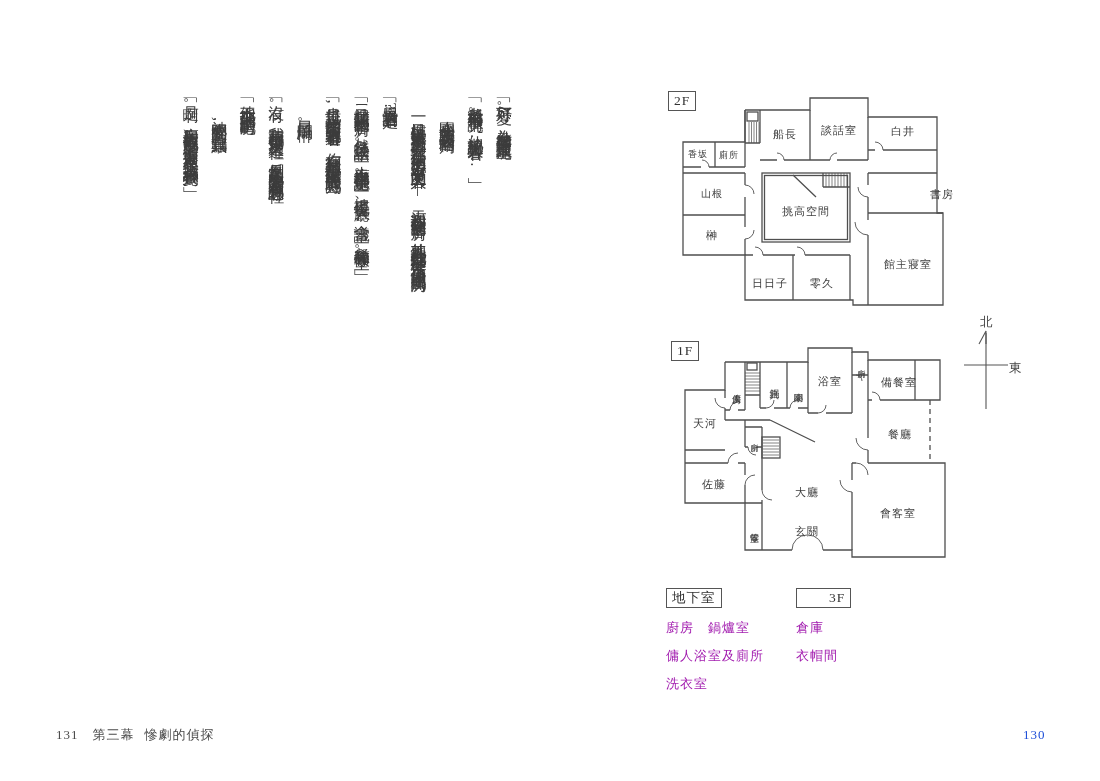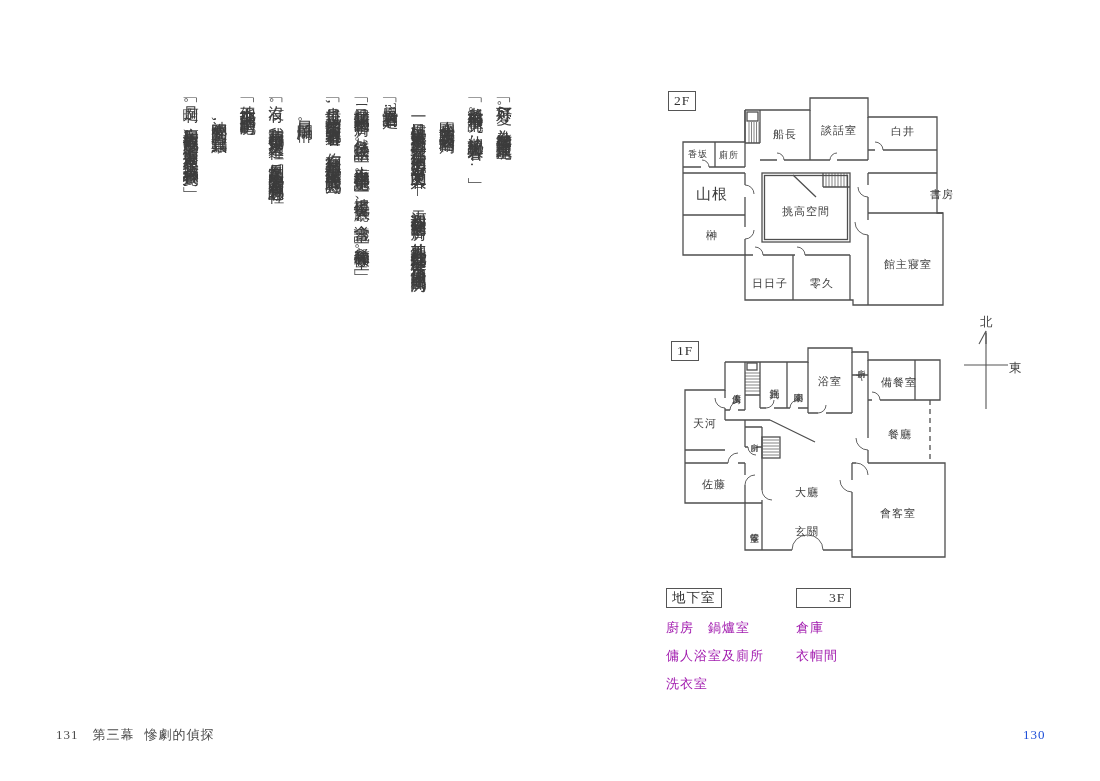--- a/index.html
+++ b/index.html
@@ -109,21 +109,21 @@
         <path d="M98,170 A8,8 0 0 0 90,162"></path>
         <path d="M140,170 A8,8 0 0 0 132,162"></path>
       </g>
     </g>
   </svg>
 <span class="room" style="left: 33px; top: 69px; font-size: 9px;">香坂</span>
     <span class="room" style="left: 64px; top: 70px; font-size: 9px;">廁所</span>
     <span class="room" style="left: 120px; top: 49px; font-size: 11px;">船長</span>
     <span class="room" style="left: 174px; top: 45px; font-size: 11px;">談話室</span>
     <span class="room" style="left: 238px; top: 46px; font-size: 11px;">白井</span>
-    <span class="room" style="left: 47px; top: 109px; font-size: 15px;">山根</span>
+    <span class="room" style="left: 47px; top: 109px; font-size: 10px;">山根</span>
     <span class="room" style="left: 47px; top: 150px; font-size: 11px;">榊</span>
     <span class="room" style="left: 141px; top: 126px; font-size: 11px;">挑高空間</span>
     <span class="room" style="left: 237px; top: 109px; font-size: 11px; margin-left: 40px;">書房</span>
     <span class="room" style="left: 243px; top: 179px; font-size: 11px;">館主寢室</span>
     <span class="room" style="left: 105px; top: 198px; font-size: 11px;">日日子</span>
     <span class="room" style="left: 157px; top: 198px; font-size: 11px; text-align: center;">零久</span>
   </div>
 <div class="floor-tag" style="left:668px;top:91px;">2F</div>
 
 <div class="plan" style="left:660px;top:330px;width:300px;height:245px;">

